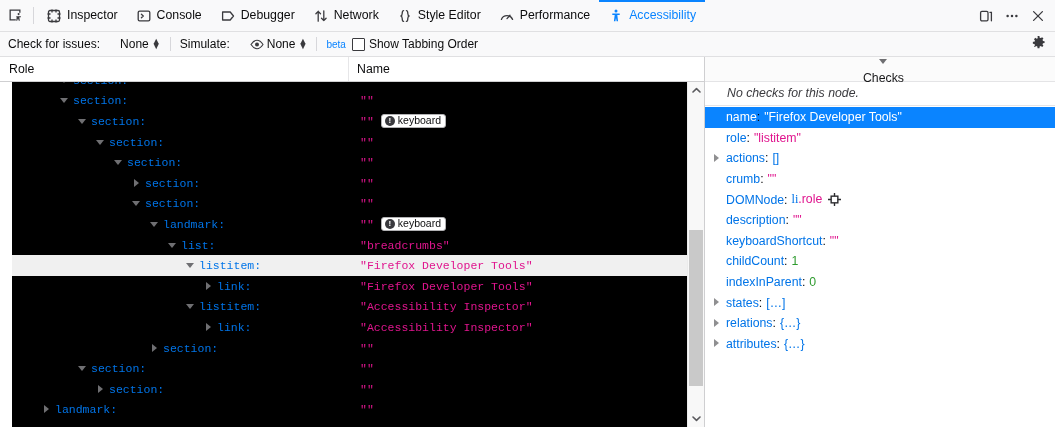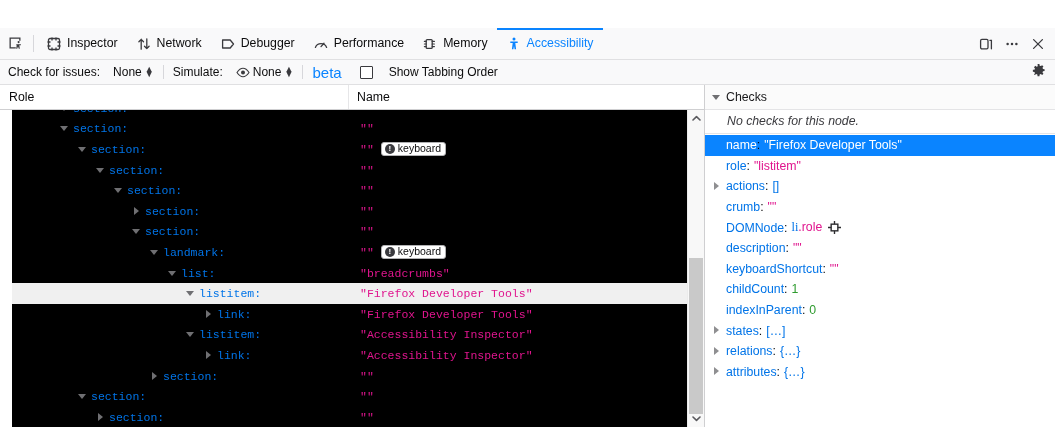--- a/index.html
+++ b/index.html
@@ -19,21 +19,20 @@
   
   .devtools-tabbar {
     height: 31px;
     min-height: 31px;
     background: #f9f9fa;
     border-bottom: 1px solid #e0e0e2;
     display: flex;
     align-items: stretch;
     padding: 0;
     position: relative;
-    margin-top: 28px;
   }
   .tb-left { display: flex; align-items: center; }
   .meatball-btn {
     width: 30px; height: 31px;
     display: flex; align-items: center; justify-content: center;
   }
   .vsep { width: 1px; height: 17px; background: #d7d7db; margin: 0 3px; align-self: center;}
   .tabs { display: flex; align-items: stretch; flex: 1; }
   .tab {
     display: flex; align-items: center; gap: 5px;
@@ -62,37 +61,37 @@
   .a11y-toolbar {
     height: 24px; min-height: 24px;
     background: #f9f9fa;
     border-bottom: 1px solid #e0e0e2;
     display: flex; align-items: center;
     padding: 0 4px 0 8px;
     font-size: 12px;
     gap: 0px;
     position: relative;
   }
-  .a11y-toolbar .grp { display: flex; align-items: center; gap: 11px; }
+  .a11y-toolbar .grp { display: flex; align-items: center; gap: 18px; }
   .tb-sep { width: 1px; height: 14px; background: #d7d7db; margin: 0 9px; }
   .menulist {
     display: inline-flex; align-items: center; gap: 3px;
     padding: 1px 2px;
     color: #0c0c0d;
     background: transparent;
     border: none;
     font-size: 12px;
   }
   .updown { display: inline-block; width: 7px; line-height: 1;
     font-size: 9px; color: #3a3a3e; letter-spacing: 0; }
   .updown b { display:block; height:5px; line-height:5px; font-weight:400;}
   .beta {
     color: #0a84ff;
-    font-size: 15px;
-    margin-right: 18px;
+    font-size: 10px;
+    margin-right: 6px;
   }
   .chk {
     width: 13px; height: 13px;
     border: 1px solid #3a3a3e;
     background: #fff;
     border-radius: 1px;
     display: inline-block;
     margin-right: 4px;
     box-sizing: border-box;
   }
@@ -220,20 +219,21 @@
   }
   .acc-header {
     height: 24px; min-height: 24px;
     background: #fbfbfb;
     border-bottom: 1px solid #e4e4e6;
     display: flex; align-items: center;
     padding-left: 7px;
     font-size: 12.3px;
     color: #18181a;
     gap: 5px;
+    flex-direction: column;
   }
   .acc-twisty {
     width: 9px; height: 9px; position: relative; flex: none;
   }
   .acc-twisty::before {
     content: "";
     position: absolute; left: 0; top: 2px;
     border-left: 4.5px solid transparent;
     border-right: 4.5px solid transparent;
     border-top: 5px solid #6f6f72;
@@ -301,59 +301,67 @@
       <div class="tab">
         <span class="ico">
           <svg width="16" height="16" viewBox="0 0 16 16">
               <rect x="2.5" y="2.5" width="11" height="11" rx="1.5" fill="none" stroke="#3a3a3e" stroke-width="1.3"></rect>
               <path d="M6 1.5v3M10 1.5v3M6 11.5v3M10 11.5v3M1.5 6h3M1.5 10h3M11.5 6h3M11.5 10h3" stroke="#3a3a3e" stroke-width="1.3"></path>
             </svg>
         </span>
         <span class="tab-label">Inspector</span>
       </div>
 
+      <div class="tab">
+        <span class="ico">
+          <svg width="16" height="16" viewBox="0 0 16 16">
+              <rect x="2.2" y="3.2" width="11.6" height="9.6" rx="1.4" fill="none" stroke="#3a3a3e" stroke-width="1.3"></rect>
+              <path d="M5.4 6.3l1.9 1.7-1.9 1.7" fill="none" stroke="#3a3a3e" stroke-width="1.3" stroke-linecap="round" stroke-linejoin="round"></path>
+            </svg>
+        </span>
+        <span class="tab-label">Console</span>
+      </div>
+
+      <div class="tab">
+        <span class="ico">
+          <svg width="16" height="16" viewBox="0 0 16 16">
+              <path d="M2.6 4.0h7.6l3.3 4.0-3.3 4.0H2.6z" fill="none" stroke="#3a3a3e" stroke-width="1.3" stroke-linejoin="round"></path>
+            </svg>
+        </span>
+        <span class="tab-label">Debugger</span>
+      </div>
 
       <div class="tab">
         <span class="ico">
           <svg width="16" height="16" viewBox="0 0 16 16">
               <path d="M5.2 13.2V3.4M5.2 3.4L2.9 5.8M5.2 3.4l2.3 2.4M10.8 2.8v9.8M10.8 12.6l2.3-2.4M10.8 12.6l-2.3-2.4" fill="none" stroke="#3a3a3e" stroke-width="1.3" stroke-linecap="round" stroke-linejoin="round"></path>
             </svg>
         </span>
         <span class="tab-label">Network</span>
       </div>
 
       <div class="tab">
         <span class="ico">
           <svg width="16" height="16" viewBox="0 0 16 16">
-              <path d="M2.6 4.0h7.6l3.3 4.0-3.3 4.0H2.6z" fill="none" stroke="#3a3a3e" stroke-width="1.3" stroke-linejoin="round"></path>
+              <path d="M6.6 2.6c-1.4 0-1.4 2.2-1.4 2.9 0 1.2-.5 2.3-1.6 2.5 1.1.2 1.6 1.3 1.6 2.5 0 .7 0 2.9 1.4 2.9M9.4 2.6c1.4 0 1.4 2.2 1.4 2.9 0 1.2.5 2.3 1.6 2.5-1.1.2-1.6 1.3-1.6 2.5 0 .7 0 2.9-1.4 2.9" fill="none" stroke="#3a3a3e" stroke-width="1.3" stroke-linecap="round"></path>
             </svg>
         </span>
-        <span class="tab-label">Debugger</span>
-      </div>
-
+        <span class="tab-label">Style Editor</span>
+      </div>
 
       <div class="tab">
         <span class="ico">
           <svg width="16" height="16" viewBox="0 0 16 16">
               <path d="M2.4 11.4a6.1 6.1 0 0 1 11.2 0" fill="none" stroke="#3a3a3e" stroke-width="1.3" stroke-linecap="round"></path>
               <path d="M8 10.6l3.0-3.4" stroke="#3a3a3e" stroke-width="1.3" stroke-linecap="round"></path>
             </svg>
         </span>
         <span class="tab-label">Performance</span>
       </div>
 
-      <div class="tab">
-        <span class="ico">
-          <svg width="16" height="16" viewBox="0 0 16 16">
-              <rect x="4.2" y="3.6" width="6.0" height="8.8" rx="1" fill="none" stroke="#3a3a3e" stroke-width="1.3"></rect>
-              <path d="M10.2 5.4h2.2M10.2 8h2.2M10.2 10.6h2.2M2.4 5.4h1.8M2.4 8h1.8M2.4 10.6h1.8" stroke="#3a3a3e" stroke-width="1.2" stroke-linecap="round"></path>
-            </svg>
-        </span>
-        <span class="tab-label">Memory</span>
-      </div>
 
 
       <div class="tab selected">
         <span class="ico">
           <svg width="16" height="16" viewBox="0 0 16 16">
               <circle cx="8" cy="3.1" r="1.5" fill="#0a84ff"></circle>
               <path d="M4.3 5.4h7.4v1.5H9.3l.8 6.4H8.6L8 9.9l-.6 3.4H5.9l.8-6.4H4.3z" fill="#0a84ff"></path>
             </svg>
         </span>
         <span class="tab-label">Accessibility</span>
@@ -412,21 +420,21 @@
         <span class="updown">
             <b>▲</b>
             <b>▼</b>
           </span>
       </span>
     </div>
 
     <div class="tb-sep"></div>
 
     <span class="beta">beta</span>
-    <label class="grp" style="gap:12px;">
+    <label class="grp" style="gap:0;">
       <span class="chk"></span>
       <span>Show Tabbing Order</span>
     </label>
 
     <div class="gear-right">
       <span>
         <svg width="15" height="15" viewBox="0 0 16 16">
             <path d="M8 5.2A2.8 2.8 0 1 0 8 10.8 2.8 2.8 0 0 0 8 5.2zm0 1.6a1.2 1.2 0 1 1 0 2.4 1.2 1.2 0 0 1 0-2.4z" fill="#3a3a3e"></path>
             <path d="M7.0 1.1h2.0l.25 1.7 1.25.52 1.37-1.02 1.41 1.41-1.02 1.37.52 1.25 1.7.25v2.0l-1.7.25-.52 1.25 1.02 1.37-1.41 1.41-1.37-1.02-1.25.52-.25 1.7h-2.0l-.25-1.7-1.25-.52-1.37 1.02L3.2 12.2l1.02-1.37-.52-1.25-1.7-.25v-2.0l1.7-.25.52-1.25L3.2 4.46 4.61 3.05l1.37 1.02 1.25-.52z" fill="#3a3a3e"></path>
           </svg>

